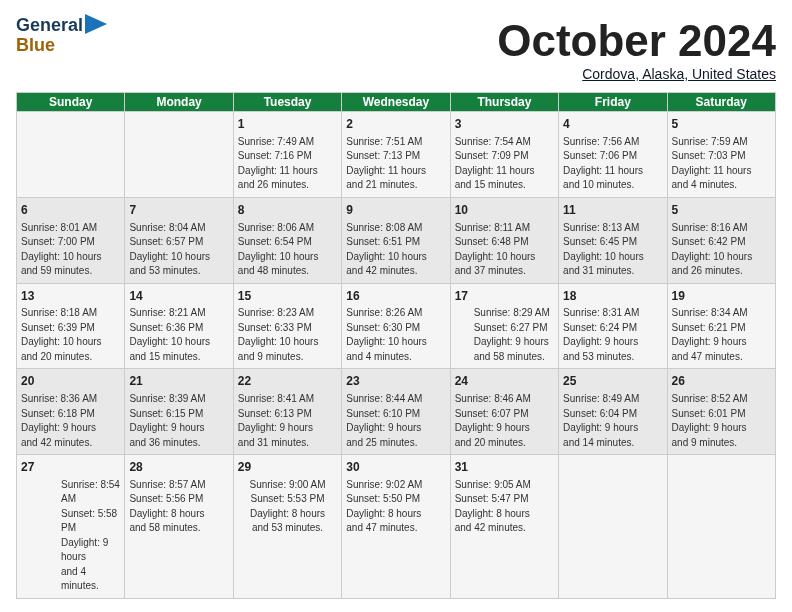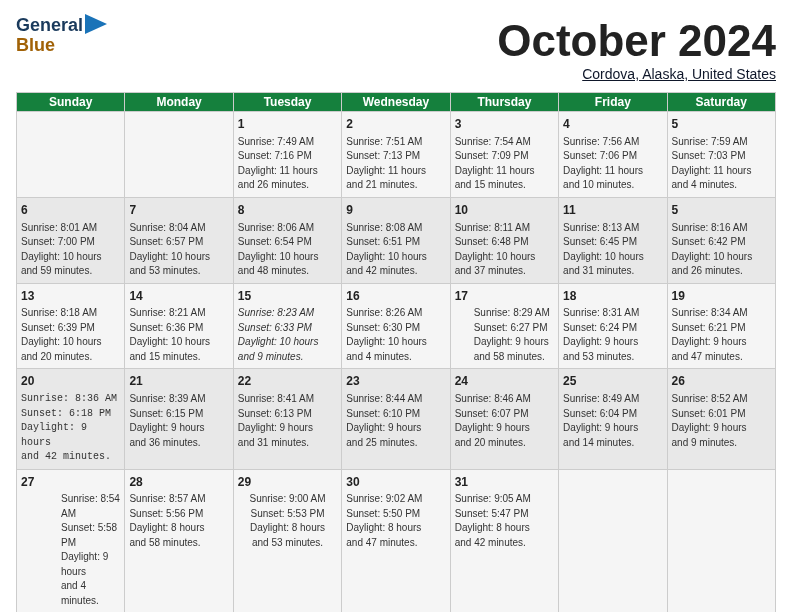--- a/index.html
+++ b/index.html
@@ -215,21 +215,21 @@
         </td>
         <td>
           <span class="day-number">14</span>
           <div class="day-info" style="white-space: pre-line;">Sunrise: 8:21 AM
 Sunset: 6:36 PM
 Daylight: 10 hours
 and 15 minutes.</div>
         </td>
         <td>
           <span class="day-number">15</span>
-          <div class="day-info" style="white-space: pre-line; font-style: italic;">Sunrise: 8:23 AM
+          <div class="day-info" style="white-space: pre-line;">Sunrise: 8:23 AM
 Sunset: 6:33 PM
 Daylight: 10 hours
 and 9 minutes.</div>
         </td>
         <td>
           <span class="day-number">16</span>
           <div class="day-info" style="white-space: pre-line;">Sunrise: 8:26 AM
 Sunset: 6:30 PM
 Daylight: 10 hours
 and 4 minutes.</div>
@@ -252,21 +252,21 @@
           <span class="day-number">19</span>
           <div class="day-info" style="white-space: pre-line;">Sunrise: 8:34 AM
 Sunset: 6:21 PM
 Daylight: 9 hours
 and 47 minutes.</div>
         </td>
       </tr>
       <tr>
         <td>
           <span class="day-number">20</span>
-          <div class="day-info" style="white-space: pre-line; font-family: Liberation Mono, monospace;">Sunrise: 8:36 AM
+          <div class="day-info" style="white-space: pre-line;">Sunrise: 8:36 AM
 Sunset: 6:18 PM
 Daylight: 9 hours
 and 42 minutes.</div>
         </td>
         <td>
           <span class="day-number">21</span>
           <div class="day-info" style="white-space: pre-line;">Sunrise: 8:39 AM
 Sunset: 6:15 PM
 Daylight: 9 hours
 and 36 minutes.</div>

